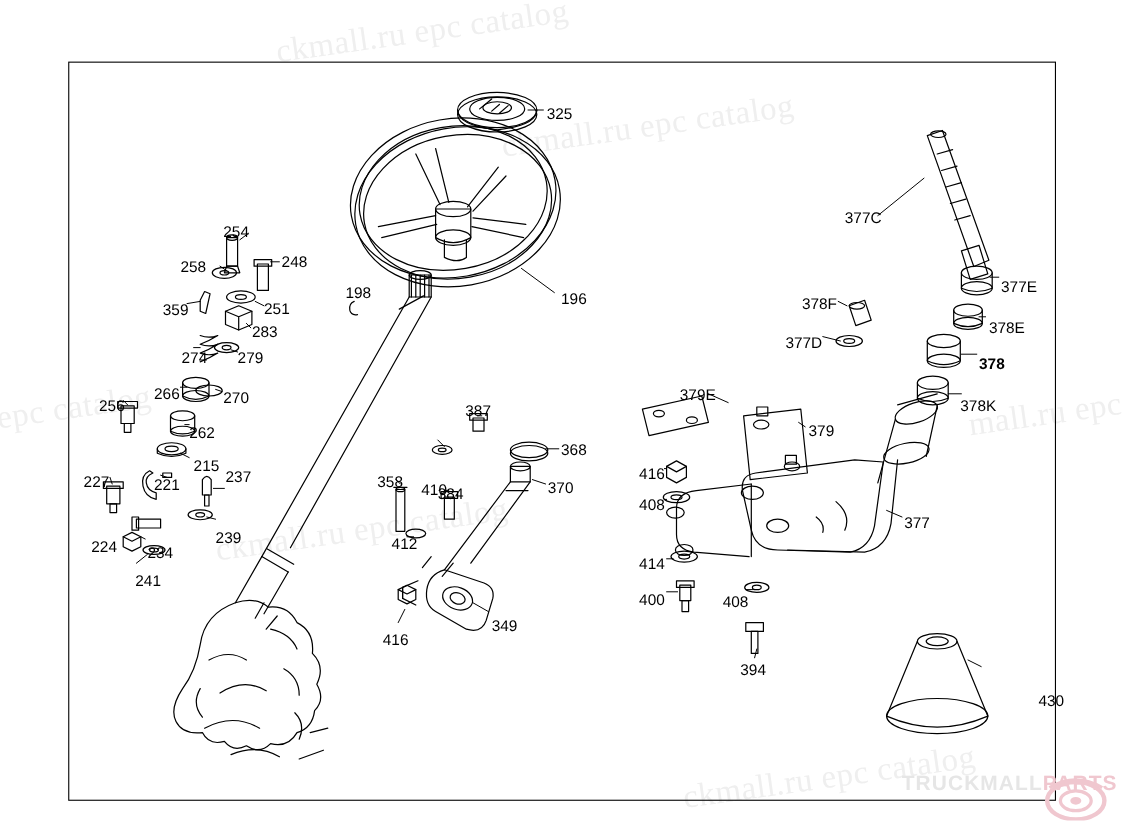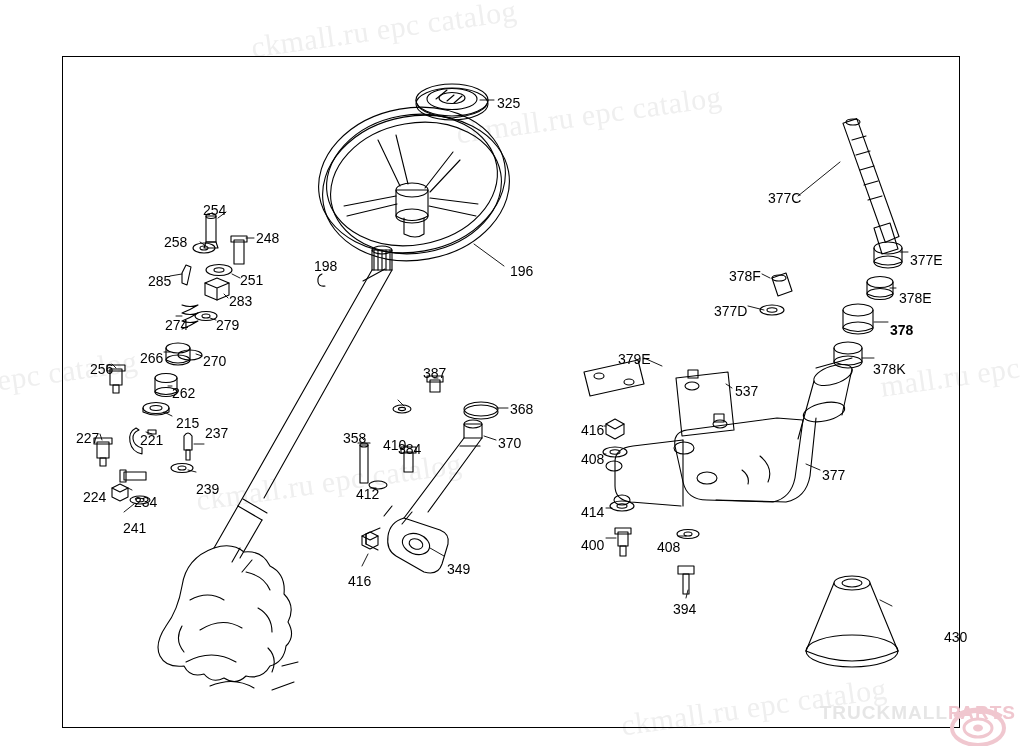--- a/index.html
+++ b/index.html
@@ -434,38 +434,38 @@
   </svg>
 
   <div>
     <div class="lbl" style="left:497px; top:95px;">325</div>
     <div class="lbl" style="left:768px; top:190px;">377C</div>
     <div class="lbl" style="left:203px; top:202px;">254</div>
     <div class="lbl" style="left:164px; top:234px;">258</div>
     <div class="lbl" style="left:256px; top:230px;">248</div>
     <div class="lbl" style="left:510px; top:263px;">196</div>
     <div class="lbl" style="left:314px; top:258px;">198</div>
-    <div class="lbl" style="left:148px; top:273px;">285</div>
+    <div class="lbl" style="left:148px; top:273px;">359</div>
     <div class="lbl" style="left:240px; top:272px;">251</div>
     <div class="lbl" style="left:229px; top:293px;">283</div>
     <div class="lbl" style="left:729px; top:268px;">378F</div>
     <div class="lbl" style="left:910px; top:252px;">377E</div>
     <div class="lbl" style="left:899px; top:290px;">378E</div>
     <div class="lbl" style="left:714px; top:303px;">377D</div>
     <div class="lbl" style="left:153px; top:317px;margin-left:12px;">274</div>
     <div class="lbl" style="left:216px; top:317px;">279</div>
     <div class="lbl" style="left:890px; top:322px;font-weight:bold;">378</div>
     <div class="lbl" style="left:140px; top:350px;">266</div>
     <div class="lbl" style="left:203px; top:353px;">270</div>
     <div class="lbl" style="left:90px;  top:361px;">256</div>
     <div class="lbl" style="left:618px; top:351px;">379E</div>
     <div class="lbl" style="left:873px; top:361px;">378K</div>
     <div class="lbl" style="left:172px; top:385px;">262</div>
     <div class="lbl" style="left:423px; top:365px;">387</div>
-    <div class="lbl" style="left:735px; top:383px;">537</div>
+    <div class="lbl" style="left:735px; top:383px;">379</div>
     <div class="lbl" style="left:383px; top:396px;margin-top:41px;">410</div>
     <div class="lbl" style="left:510px; top:401px;">368</div>
     <div class="lbl" style="left:176px; top:415px;">215</div>
     <div class="lbl" style="left:581px; top:422px;">416</div>
     <div class="lbl" style="left:76px;  top:430px;">227</div>
     <div class="lbl" style="left:140px; top:432px;">221</div>
     <div class="lbl" style="left:205px; top:425px;">237</div>
     <div class="lbl" style="left:343px; top:430px;">358</div>
     <div class="lbl" style="left:398px; top:441px;">384</div>
     <div class="lbl" style="left:498px; top:435px;">370</div>

